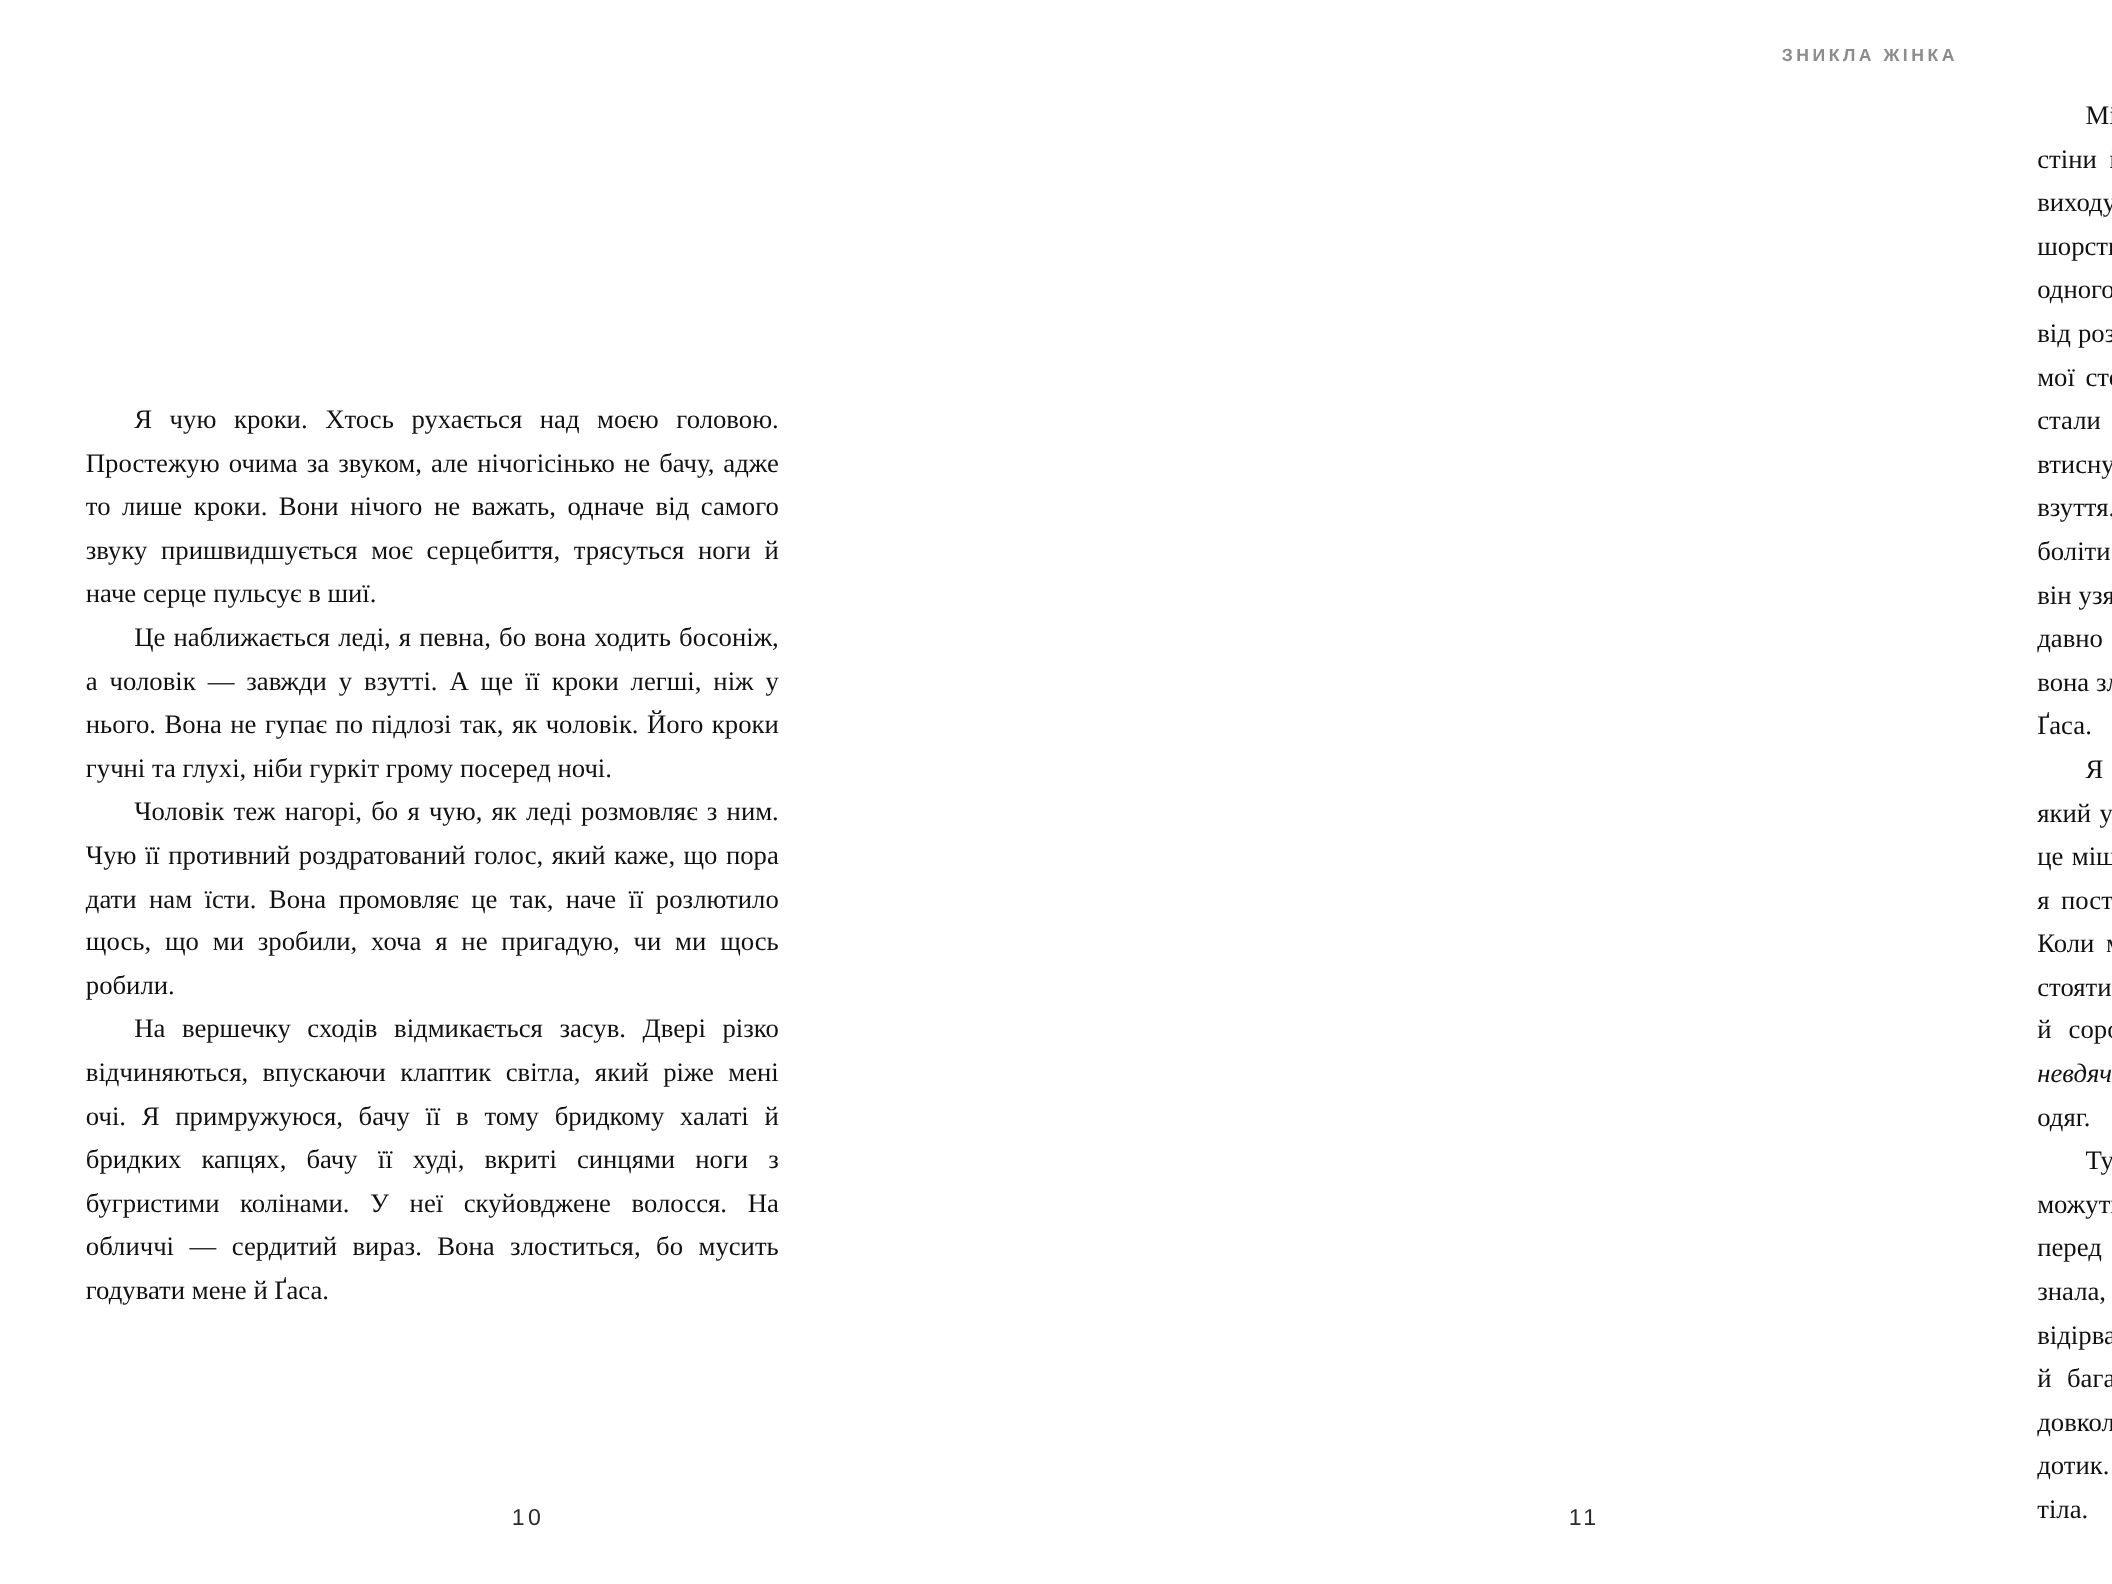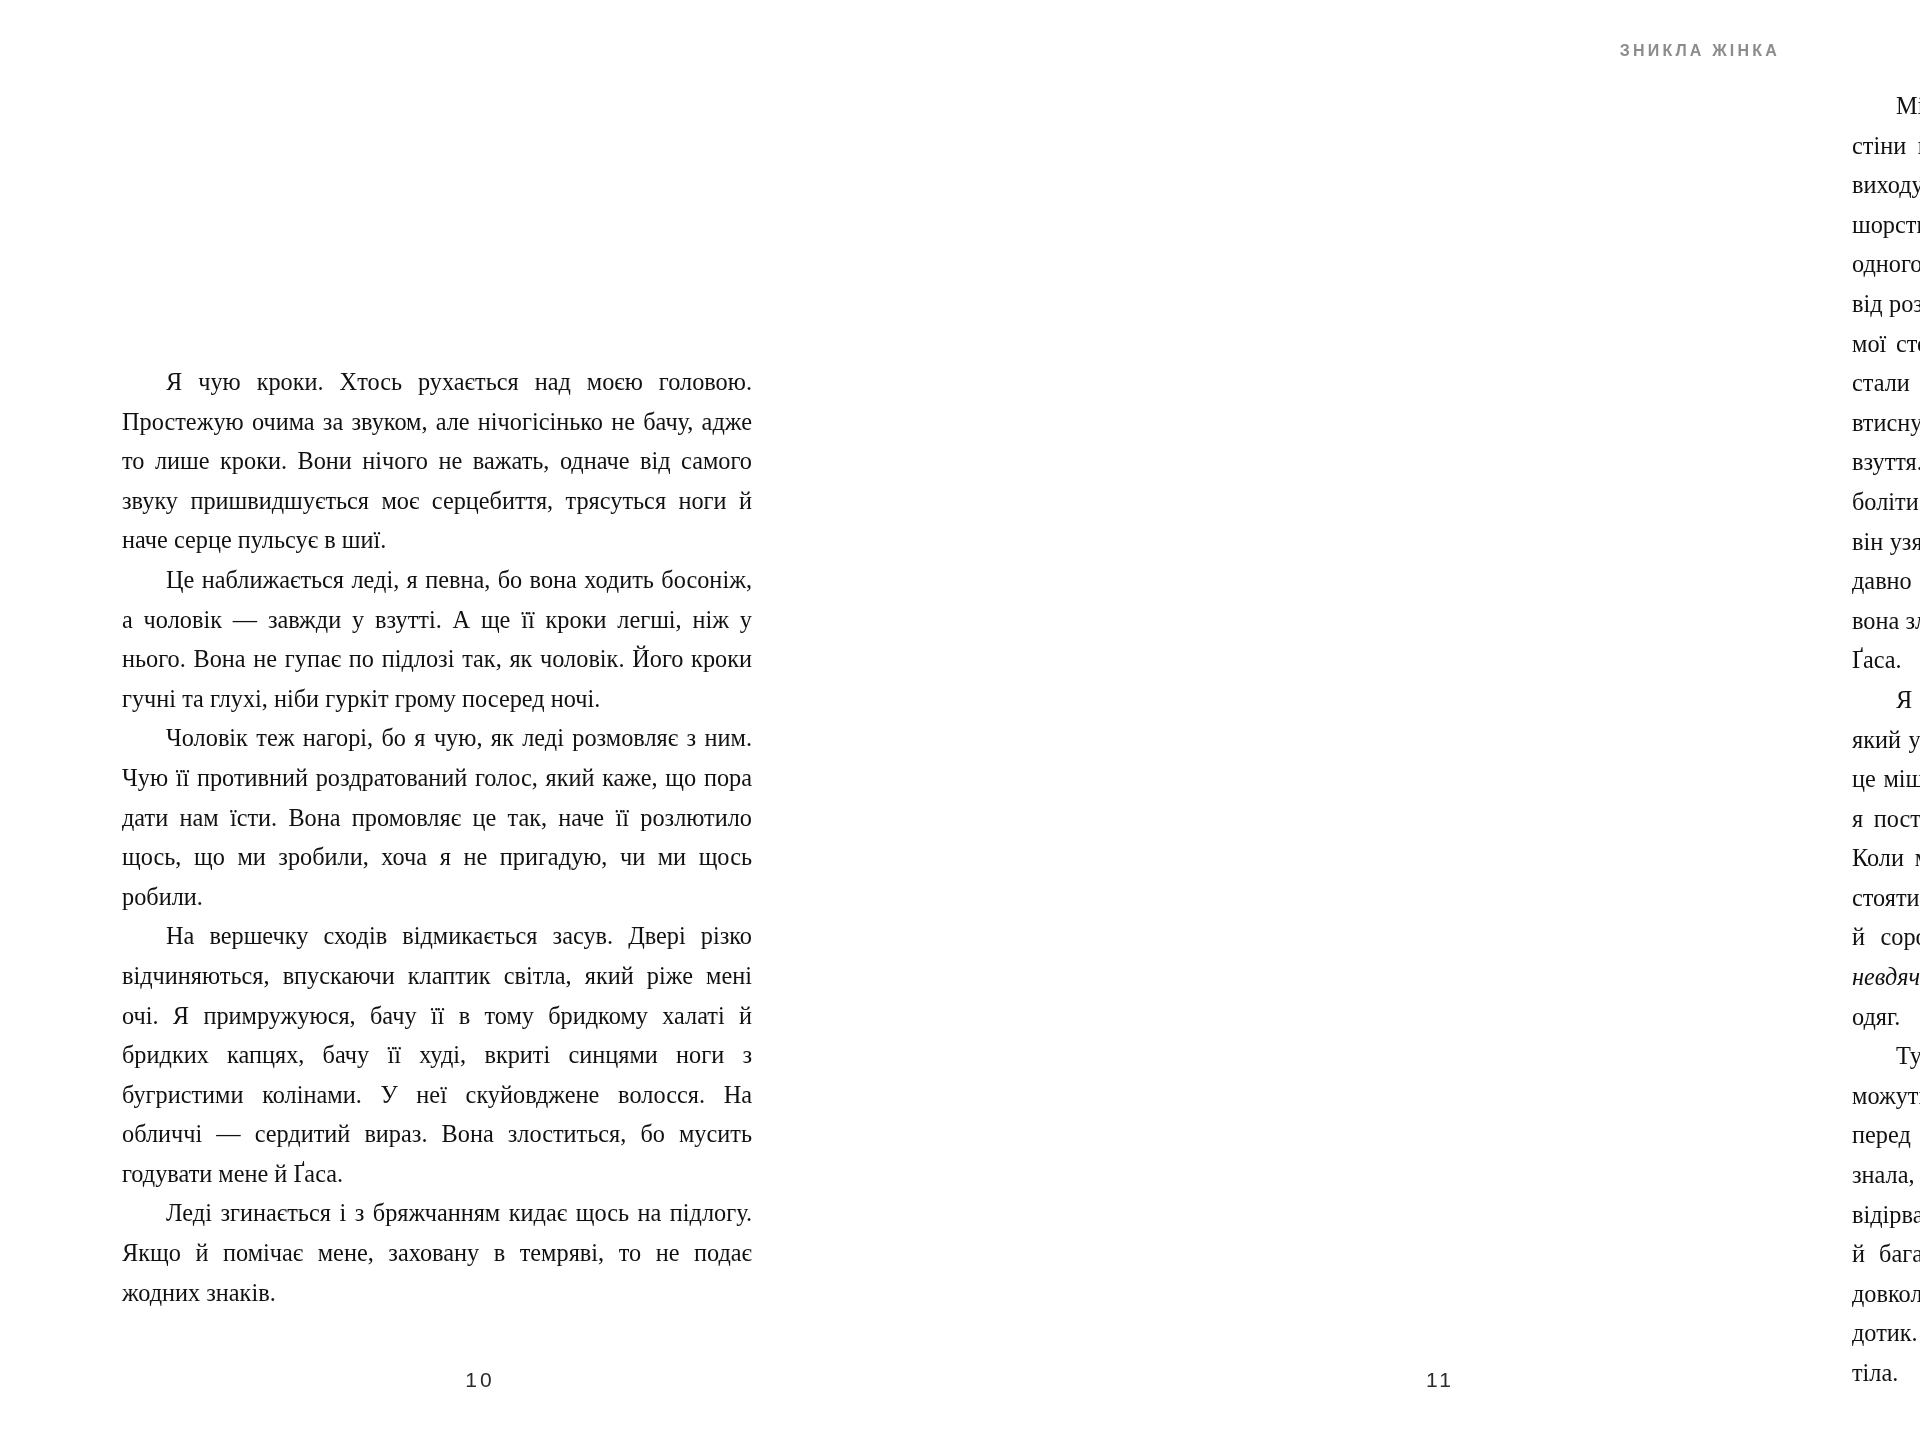--- a/index.html
+++ b/index.html
@@ -75,21 +75,21 @@
     position: absolute;
     width: 630px;
     font-size: 24.3px;
     line-height: 39.6px;
     text-align: justify;
     text-justify: inter-word;
     hyphens: manual;
     color: #111111;
   }
 
-  .textcol.left  { left: 78px;  top: 362px; margin-left: 44px; }
+  .textcol.left  { left: 78px;  top: 362px; }
   .textcol.right { left: 892px; top: 86px; width: 620px; }
 
   .textcol p {
     text-indent: 44px;
     margin: 0;
   }
 
   .textcol p em {
     font-style: italic;
   }
@@ -115,21 +115,20 @@
 <div class="spread">
 
   <div class="page">
 
 
     <div class="textcol left">
       <p>Я чую кроки. Хтось рухається над моєю головою. Простежую очима за звуком, але нічогісінько не бачу, адже то лише кроки. Вони нічого не важать, одначе від самого звуку пришвидшується моє серцебиття, трясуться ноги й наче серце пульсує в шиї.</p>
       <p>Це наближається леді, я певна, бо вона ходить босоніж, а чоловік — завжди у взутті. А ще її кроки легші, ніж у нього. Вона не гупає по підлозі так, як чоловік. Його кроки гучні та глухі, ніби гуркіт грому посеред ночі.</p>
       <p>Чоловік теж нагорі, бо я чую, як леді розмовляє з ним. Чую її противний роздратований голос, який каже, що пора дати нам їсти. Вона промовляє це так, наче її розлютило щось, що ми зробили, хоча я не пригадую, чи ми щось робили.</p>
       <p>На вершечку сходів відмикається засув. Двері різко відчиняються, впускаючи клаптик світла, який ріже мені очі. Я примружуюся, бачу її в тому бридкому халаті й бридких капцях, бачу її худі, вкриті синцями ноги з бугристими колінами. У неї скуйовджене волосся. На обличчі — сердитий вираз. Вона злоститься, бо мусить годувати мене й Ґаса.</p>
-      <p>Леді згинається і з бряжчанням кидає щось на підлогу. Якщо й помічає мене, заховану в темряві, то не подає жодних знаків.</p>
     </div>
 
     <div class="folio left-folio">10</div>
   </div>
 
   <div class="page">
 
     <div class="running-header">ЗНИКЛА ЖІНКА</div>
 
     <div class="textcol right" id="right-body">

